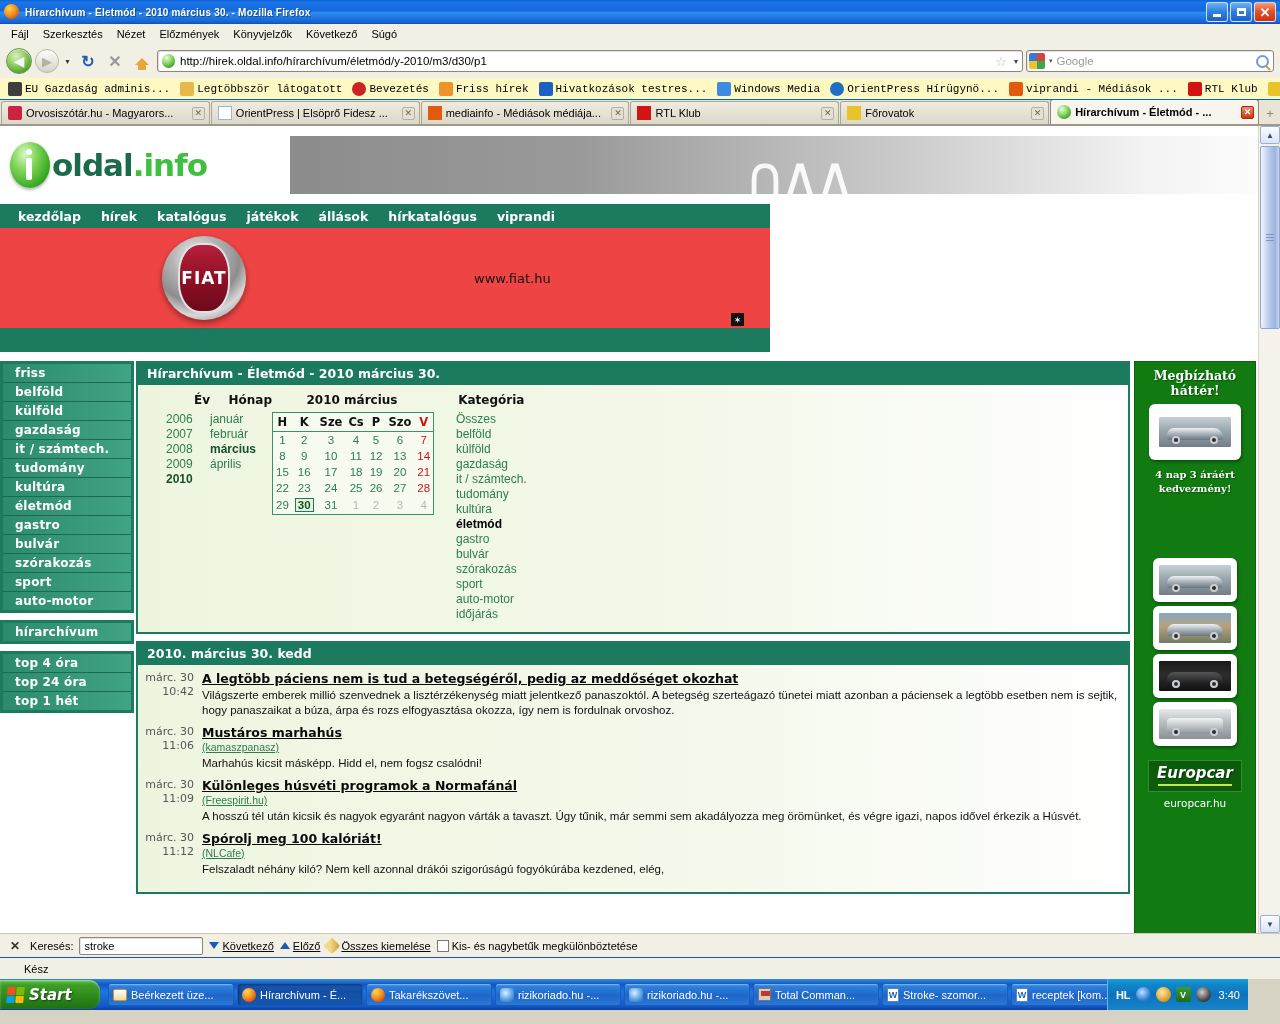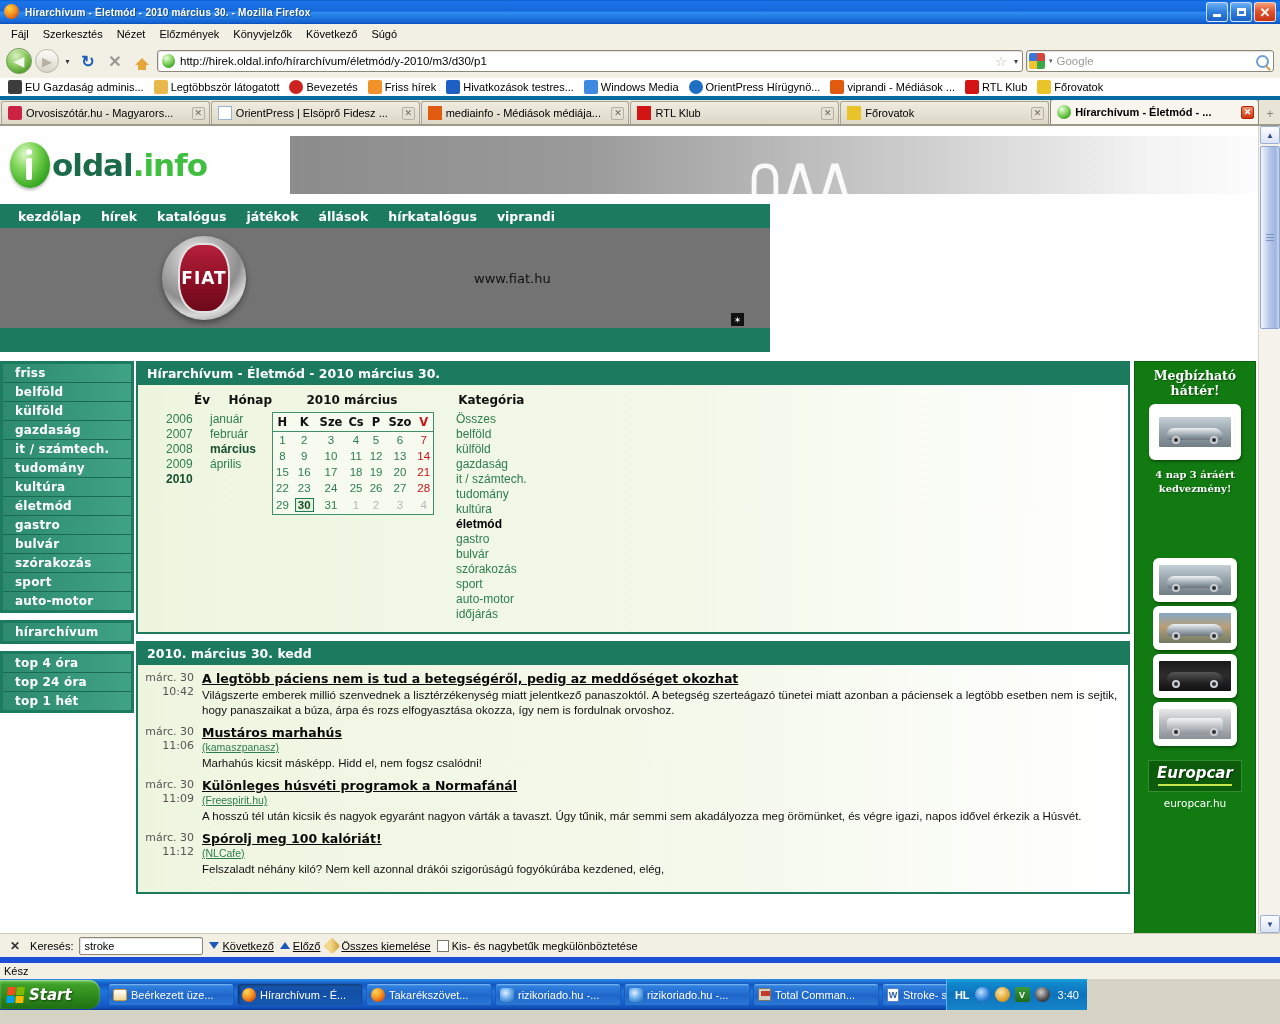--- a/index.html
+++ b/index.html
@@ -141,25 +141,26 @@
     width: 13px; height: 13px; border: 2px solid #6f9ed6; border-radius: 50%;
     position: relative; flex: none;
   }
   .mag:after {
     content:''; position:absolute; right:-4px; bottom:-3px;
     width: 6px; height: 2px; background: #c89a3c; transform: rotate(45deg);
   }
 
   
   .bmbar {
-    height: 22px; background: #ffffff;
+    height: 22px; background: #fef9c3;
     display: flex; align-items: center; gap: 2px;
     padding: 0 4px;
-    border-bottom: 4px solid #0369a1;
+    border-bottom: 1px solid #0369a1;
     overflow: hidden;
+    font-family: Liberation Mono, monospace;
   }
   .bm {
     display: flex; align-items: center; gap: 3px;
     padding: 1px 4px; font-size: 11px; color: #000;
     white-space: nowrap; flex: none;
   }
   .bm-ico { width: 14px; height: 14px; flex: none; border-radius: 2px; }
 
   
   .tabbar {
@@ -286,21 +287,21 @@
     display: flex; align-items: center; gap: 0;
     padding-left: 8px; width: 770px;
   }
   .site-nav a {
     color: #fff; font-size: 12.5px; font-weight: bold;
     padding: 0 10px; text-decoration: none;
     font-family: "DejaVu Sans", sans-serif;
   }
 
   
-  .fiat-band { height: 100px; background: #737373; width: 770px; display: flex; align-items: center; position: relative; }
+  .fiat-band { height: 100px; background: #ef4444; width: 770px; display: flex; align-items: center; position: relative; }
   .fiat-logo {
     margin-left: 162px;
     width: 84px; height: 84px; border-radius: 50%;
     background: radial-gradient(circle at 40% 25%, #f2f2f2 0%, #b7b7b7 28%, #8d8d8d 55%, #d8d8d8 72%, #6a6a6a 100%);
     display: flex; align-items: center; justify-content: center;
     box-shadow: 0 3px 6px rgba(0,0,0,.4);
   }
   .fiat-inner {
     width: 52px; height: 70px; border-radius: 42%;
     background: linear-gradient(to bottom,#b6203c 0%,#8c0f25 55%,#6d0a1b 100%);
@@ -477,28 +478,28 @@
   .arr-d, .arr-u {
     width: 0; height: 0; border-left: 5px solid transparent; border-right: 5px solid transparent;
   }
   .arr-d { border-top: 7px solid #1c58b8; }
   .arr-u { border-bottom: 7px solid #1c58b8; }
   .hl-ico { width: 12px; height: 12px; background: linear-gradient(135deg,#f2d88a 40%,#c99a2c 100%);
     transform: rotate(-45deg); border-radius: 1px 1px 3px 3px; }
   .fb-check { width: 12px; height: 12px; background: #fff; border: 1px solid #7d7869; }
   .statusbar {
     height: 22px; background: #f2efe4;
-    display: flex; align-items: center; padding-left: 4px;
+    display: flex; align-items: center; padding-left: 24px;
     font-size: 11px; color: #000;
-    border-top: 6px solid #1d4ed8;
+    border-top: 1px solid #1d4ed8;
   }
 
   
   .taskbar {
-    height: 31px; width: 1087px;
+    height: 31px; width: 1248px;
     background: linear-gradient(to bottom,#2e8ae5 0%,#1c6fd4 9%,#1158c4 18%, #1f74dd 40%, #1258c6 88%, #0b3f9c 100%);
     display: flex; align-items: center;
     position: relative;
   }
   .startbtn {
     height: 29px; width: 100px; flex: none;
     background: linear-gradient(to bottom,#5fc04a 0%,#3d9e27 18%,#2e8b1c 55%,#1f6f12 100%);
     border-radius: 0 11px 11px 0;
     display: flex; align-items: center; gap: 5px;
     padding-left: 7px;

